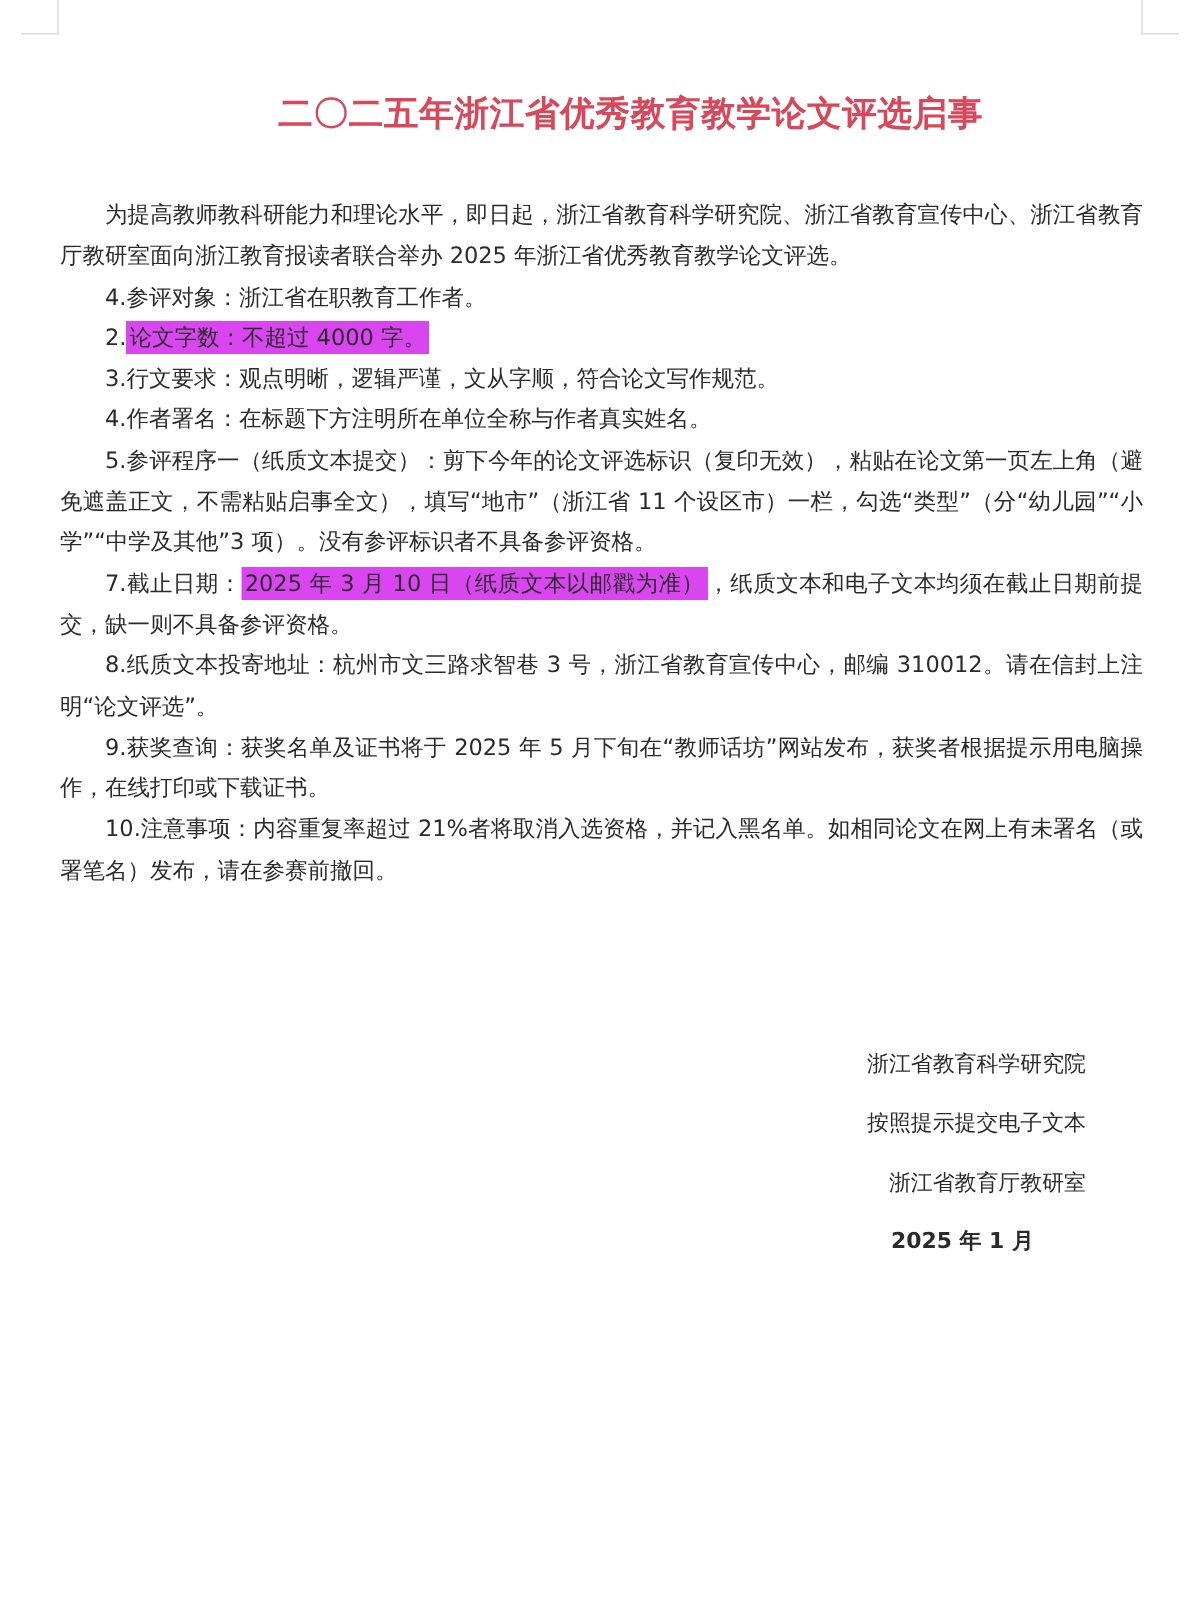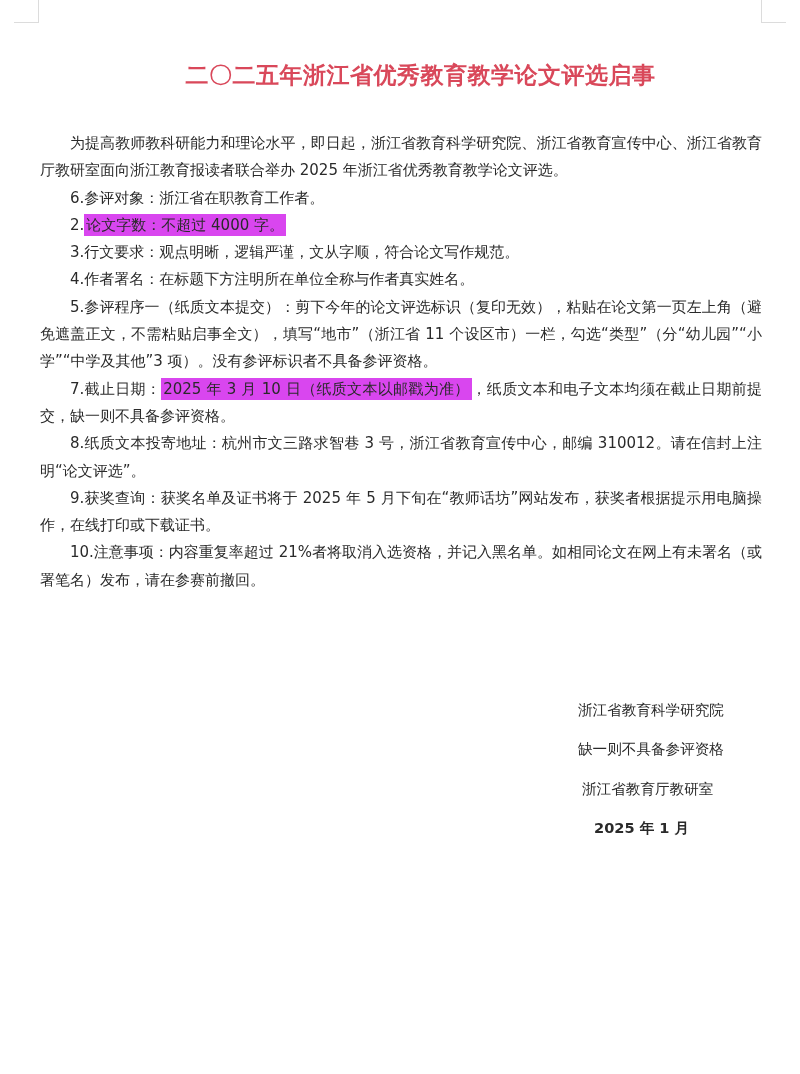--- a/index.html
+++ b/index.html
@@ -65,35 +65,35 @@
       padding: 2px 2px;
     }
     .signature {
       position: absolute;
       left: 578px;
       top: 684px;
       font-size: 14.6px;
       line-height: 27.3px;
     }
     .signature div { white-space: nowrap; margin-top: 12px; }
-    .sig-3 { padding-left: 4px; }
+    .sig-3 { padding-left: 4px; text-align: right; }
     .sig-4 { padding-left: 16px; font-weight: bold; }
   </style>
 </head>
 <body>
 
 <div class="corner tl"></div>
 <div class="corner tr"></div>
 
 <div class="title">二〇二五年浙江省优秀教育教学论文评选启事</div>
 
 <div class="content">
   <p>为提高教师教科研能力和理论水平，即日起，浙江省教育科学研究院、浙江省教育宣传中心、浙江省教育厅教研室面向浙江教育报读者联合举办 2025 年浙江省优秀教育教学论文评选。</p>
 
-  <p><span>6.参评对象：浙江省在职教育工作者。</span></p>
+  <p><span>4.参评对象：浙江省在职教育工作者。</span></p>
 
   <p><span>2.</span><span class="hl">论文字数：不超过 4000 字。</span></p>
 
   <p><span>3.行文要求：观点明晰，逻辑严谨，文从字顺，符合论文写作规范。</span></p>
 
   <p><span>4.作者署名：在标题下方注明所在单位全称与作者真实姓名。</span></p>
 
   <p><span>5.参评程序一（纸质文本提交）：剪下今年的论文评选标识（复印无效），粘贴在论文第一页左上角（避免遮盖正文，不需粘贴启事全文），填写“地市”（浙江省 11 个设区市）一栏，勾选“类型”（分“幼儿园”“小学”“中学及其他”3 项）。没有参评标识者不具备参评资格。</span></p>
 
 
@@ -101,16 +101,16 @@
 
   <p><span>8.纸质文本投寄地址：杭州市文三路求智巷 3 号，浙江省教育宣传中心，邮编 310012。请在信封上注明“论文评选”。</span></p>
 
   <p><span>9.获奖查询：获奖名单及证书将于 2025 年 5 月下旬在“教师话坊”网站发布，获奖者根据提示用电脑操作，在线打印或下载证书。</span></p>
 
   <p><span>10.注意事项：内容重复率超过 21%者将取消入选资格，并记入黑名单。如相同论文在网上有未署名（或署笔名）发布，请在参赛前撤回。</span></p>
 </div>
 
 <div class="signature">
   <div class="sig-1">浙江省教育科学研究院</div>
-  <div class="sig-2">缺一则不具备参评资格</div>
+  <div class="sig-2">按照提示提交电子文本</div>
   <div class="sig-3">浙江省教育厅教研室</div>
   <div class="sig-4">2025 年 1 月</div>
 </div>
 
 </body></html>

